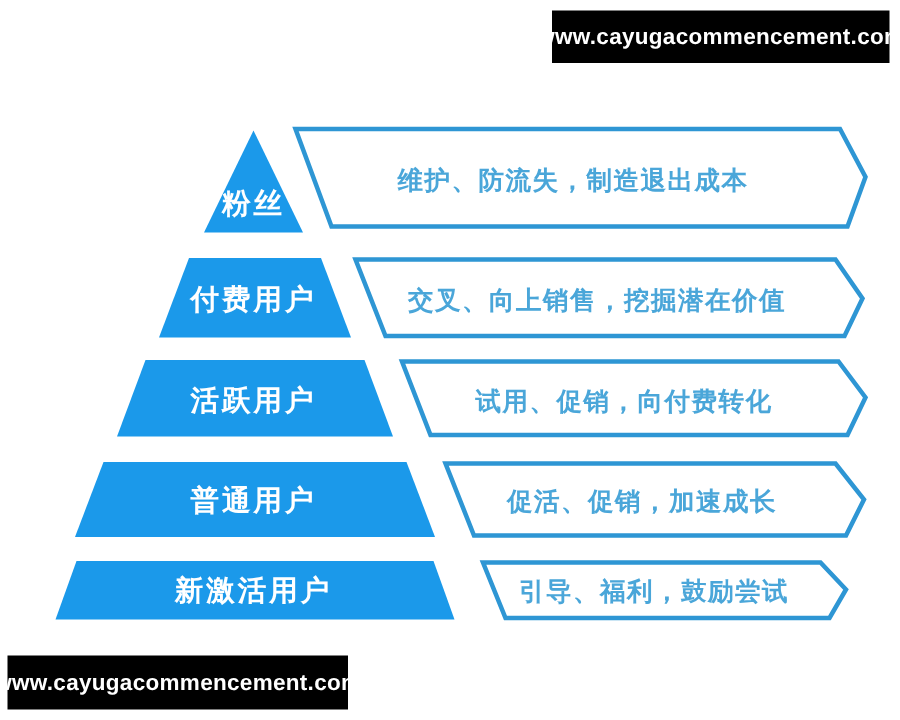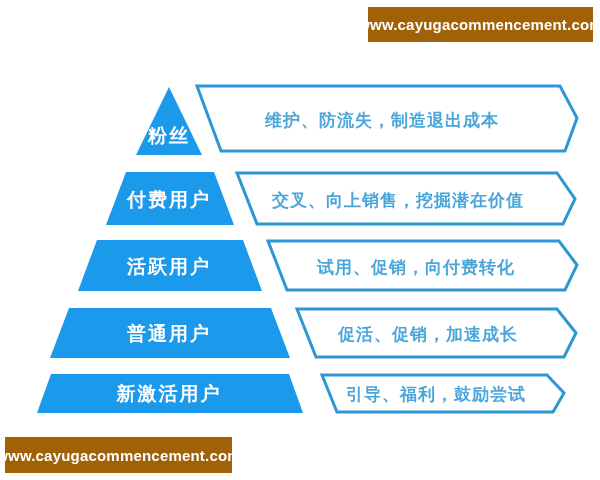--- a/index.html
+++ b/index.html
@@ -10,21 +10,21 @@
   }
   .canvas {
     position: relative;
     width: 600px;
     height: 480px;
     background: #ffffff;
     overflow: hidden;
   }
   .wm {
     position: absolute;
-    background: #a16207;
+    background: #000000;
     color: #ffffff;
     display: flex;
     align-items: center;
     justify-content: center;
     font-size: 15px;
     font-weight: bold;
     letter-spacing: 0.2px;
     white-space: nowrap;
   }
   .wm-top {

